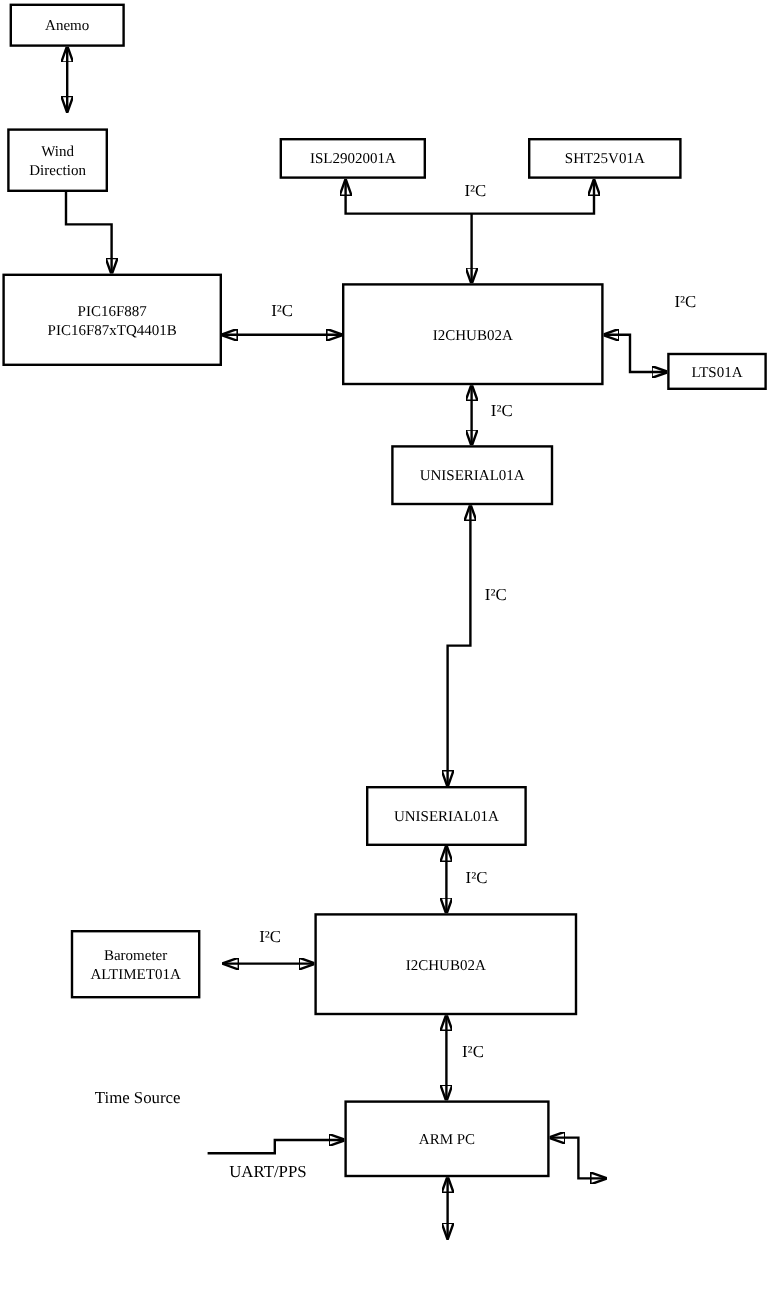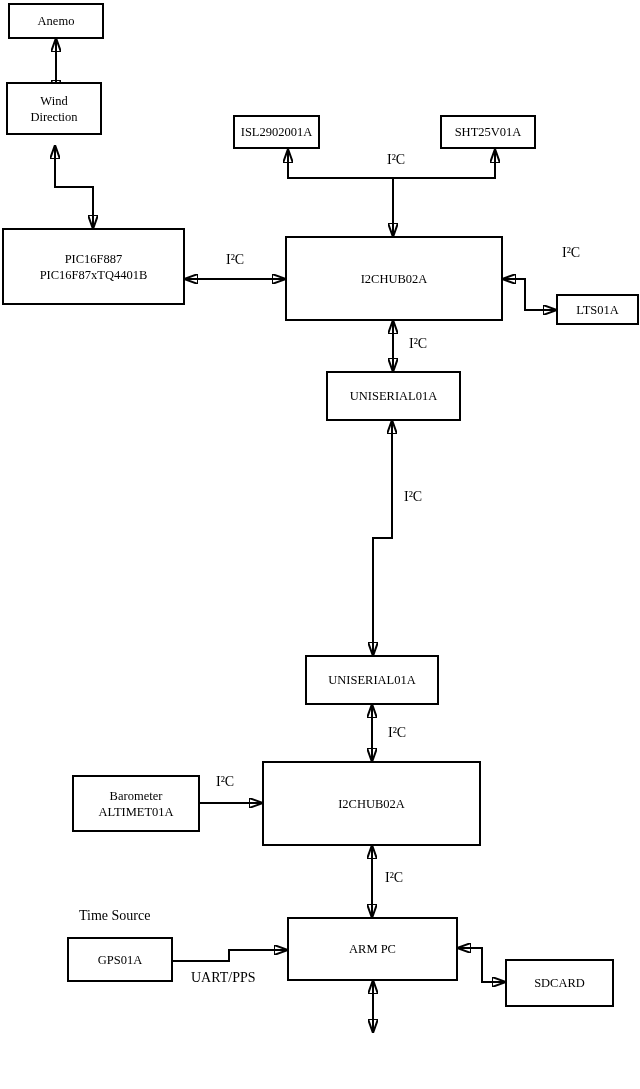--- a/index.html
+++ b/index.html
@@ -40,30 +40,30 @@
   }
   .edge-label {
     position: absolute;
     font-size: 14px;
     line-height: 1.1;
     z-index: 3;
     white-space: nowrap;
   }
   
   .n-anemo      { left: 8px;   top: 3px;    width: 96px;  height: 36px; }
-  .n-wind       { left: 6px;   top: 82px;   width: 96px; height: 53px; }
+  .n-wind       { left: 6px;   top: 107px;   width: 84px; height: 53px; }
   .n-pic        { left: 2px;   top: 228px;  width: 183px; height: 77px; }
-  .n-isl        { left: 233px; top: 115px;  width: 87px; height: 34px; }
-  .n-sht        { left: 440px; top: 115px;  width: 96px; height: 34px; }
+  .n-isl        { left: 233px; top: 115px;  width: 122px; height: 34px; }
+  .n-sht        { left: 440px; top: 115px;  width: 128px; height: 34px; }
   .n-hub1       { left: 285px; top: 236px;  width: 218px; height: 85px; }
   .n-lts        { left: 556px; top: 294px;  width: 83px;  height: 31px; }
   .n-uni1       { left: 326px; top: 371px;  width: 135px; height: 50px; }
   .n-uni2       { left: 305px; top: 655px;  width: 134px; height: 50px; }
   .n-hub2       { left: 262px; top: 761px;  width: 219px; height: 85px; }
-  .n-baro       { left: 72px;  top: 775px;  width: 128px; height: 57px; }
+  .n-baro       { left: 59px;  top: 775px;  width: 108px; height: 57px; }
   .n-gps        { left: 67px;  top: 937px;  width: 106px; height: 45px; }
   .n-armpc     { left: 287px; top: 917px;  width: 171px; height: 64px; }
   .n-sdcard     { left: 505px; top: 959px;  width: 109px; height: 48px; }
   .n-usb        { left: 282px; top: 1032px; width: 180px; height: 55px; }
   
   .l-bus        { left: 387px; top: 152px; }
   .l-pic-hub1   { left: 226px; top: 252px; }
   .l-hub1-lts   { left: 562px; top: 245px; }
   .l-hub1-uni1  { left: 409px; top: 336px; }
   .l-uni-link   { left: 404px; top: 489px; }
@@ -140,31 +140,25 @@
 
   <div class="node n-hub2">
     <span>I2CHUB02A</span>
   </div>
 
   <div class="node n-baro">
     <span>Barometer</span>
     <span>ALTIMET01A</span>
   </div>
 
-  <div class="node n-gps">
-    <span>GPS01A</span>
-  </div>
 
   <div class="node n-armpc">
     <span>ARM PC</span>
   </div>
 
-  <div class="node n-sdcard">
-    <span>SDCARD</span>
-  </div>
 
 
   <div class="edge-label l-bus">I²C</div>
   <div class="edge-label l-pic-hub1">I²C</div>
   <div class="edge-label l-hub1-lts">I²C</div>
   <div class="edge-label l-hub1-uni1">I²C</div>
   <div class="edge-label l-uni-link">I²C</div>
   <div class="edge-label l-uni2-hub2">I²C</div>
   <div class="edge-label l-baro-hub2">I²C</div>
   <div class="edge-label l-hub2-arm">I²C</div>

